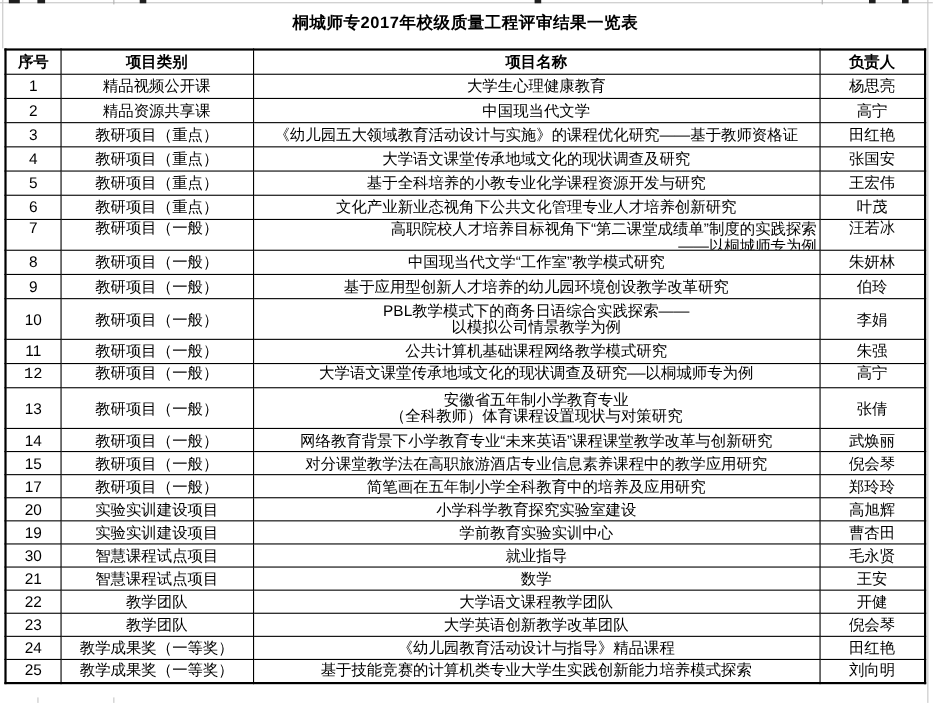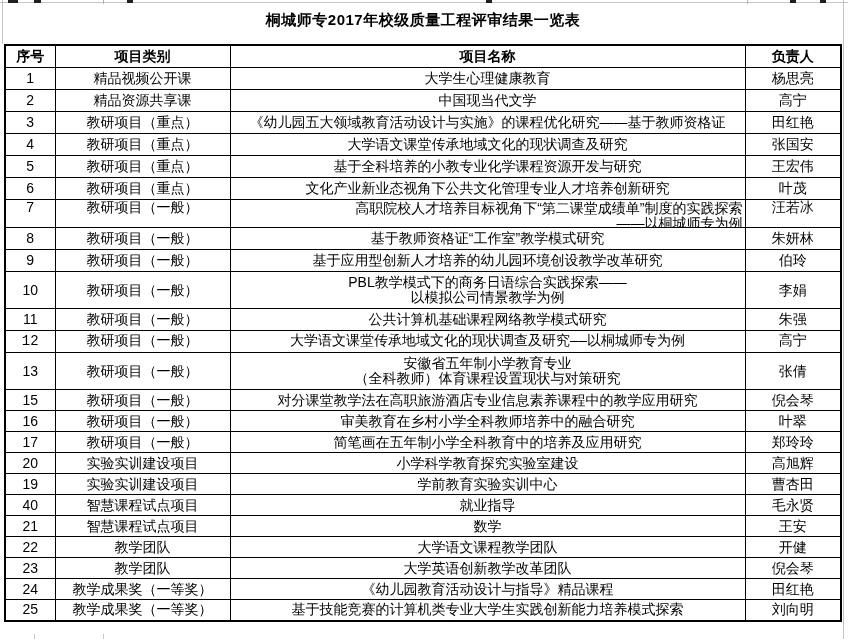--- a/index.html
+++ b/index.html
@@ -113,21 +113,21 @@
       <tr class="clip" style="height: 28px;">
         <td>7</td>
         <td>教研项目（一般）</td>
         <td class="name-cell"><div class="nm">高职院校人才培养目标视角下“第二课堂成绩单”制度的实践探索
 ——以桐城师专为例</div></td>
         <td>汪若冰</td>
       </tr>
       <tr style="height: 22px;">
         <td>8</td>
         <td>教研项目（一般）</td>
-        <td class="name-cell"><div class="nm">基于教师资格证“工作室”教学模式研究</div></td>
+        <td class="name-cell"><div class="nm">中国现当代文学“工作室”教学模式研究</div></td>
         <td>朱妍林</td>
       </tr>
       <tr style="height: 22px;">
         <td>9</td>
         <td>教研项目（一般）</td>
         <td class="name-cell"><div class="nm">基于应用型创新人才培养的幼儿园环境创设教学改革研究</div></td>
         <td>伯玲</td>
       </tr>
       <tr style="height: 37px;">
         <td>10</td>
@@ -149,51 +149,51 @@
         <td>高宁</td>
       </tr>
       <tr style="height: 37px;">
         <td>13</td>
         <td>教研项目（一般）</td>
         <td class="name-cell"><div class="nm">安徽省五年制小学教育专业
 （全科教师）体育课程设置现状与对策研究</div></td>
         <td>张倩</td>
       </tr>
       <tr style="height: 21px;">
+        <td>14</td>
+        <td>教研项目（一般）</td>
+        <td class="name-cell"><div class="nm">网络教育背景下小学教育专业“未来英语”课程课堂教学改革与创新研究</div></td>
+        <td>武焕丽</td>
+      </tr>
+      <tr style="height: 21px;">
         <td>15</td>
         <td>教研项目（一般）</td>
         <td class="name-cell"><div class="nm">对分课堂教学法在高职旅游酒店专业信息素养课程中的教学应用研究</div></td>
         <td>倪会琴</td>
-      </tr>
-      <tr style="height: 21px;">
-        <td>16</td>
-        <td>教研项目（一般）</td>
-        <td class="name-cell"><div class="nm">审美教育在乡村小学全科教师培养中的融合研究</div></td>
-        <td>叶翠</td>
       </tr>
       <tr style="height: 21px;">
         <td>17</td>
         <td>教研项目（一般）</td>
         <td class="name-cell"><div class="nm">简笔画在五年制小学全科教育中的培养及应用研究</div></td>
         <td>郑玲玲</td>
       </tr>
       <tr style="height: 21px;">
         <td>20</td>
         <td>实验实训建设项目</td>
         <td class="name-cell"><div class="nm">小学科学教育探究实验室建设</div></td>
         <td>高旭辉</td>
       </tr>
       <tr style="height: 21px;">
         <td>19</td>
         <td>实验实训建设项目</td>
         <td class="name-cell"><div class="nm">学前教育实验实训中心</div></td>
         <td>曹杏田</td>
       </tr>
       <tr style="height: 21px;">
-        <td>40</td>
+        <td>30</td>
         <td>智慧课程试点项目</td>
         <td class="name-cell"><div class="nm">就业指导</div></td>
         <td>毛永贤</td>
       </tr>
       <tr style="height: 21px;">
         <td>21</td>
         <td>智慧课程试点项目</td>
         <td class="name-cell"><div class="nm">数学</div></td>
         <td>王安</td>
       </tr>

